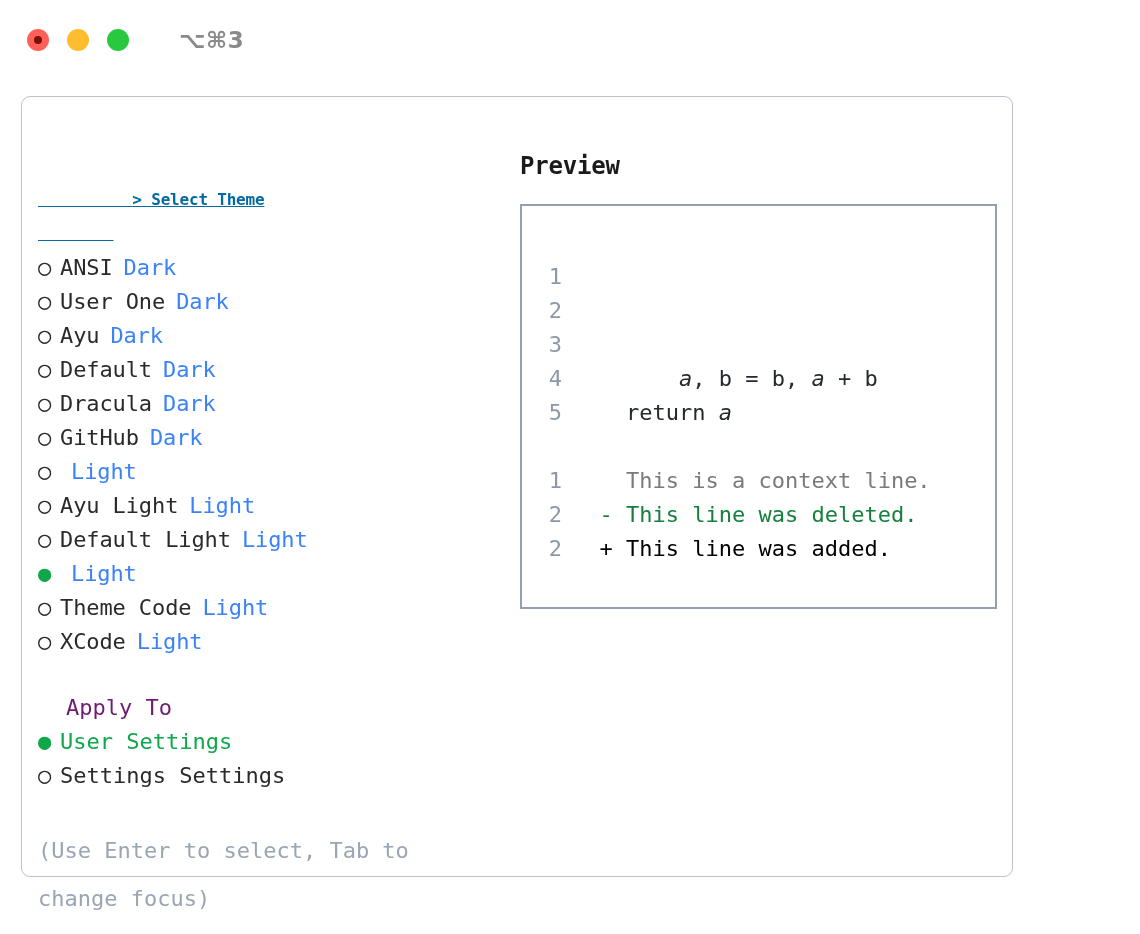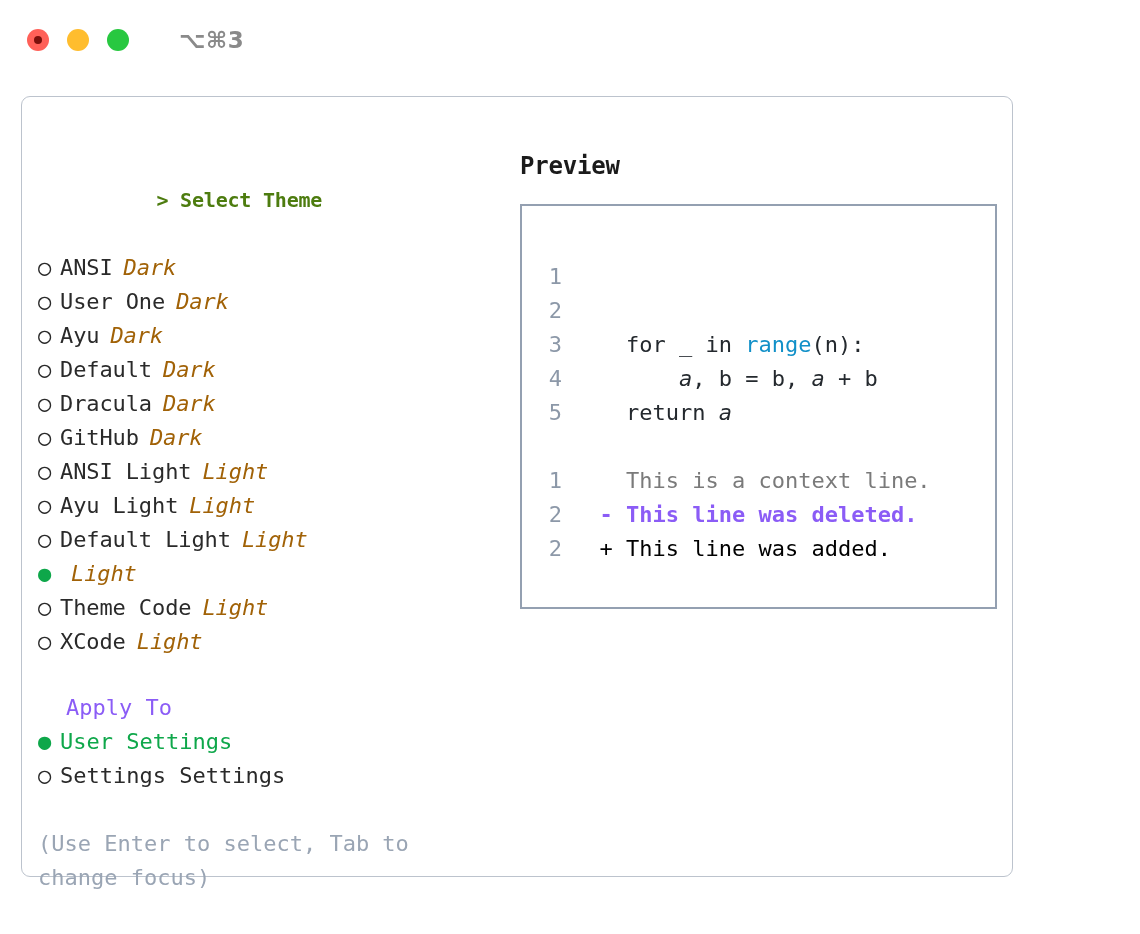--- a/index.html
+++ b/index.html
@@ -90,26 +90,27 @@
 
   
   .left-col {
     position: absolute;
     left: 16px;
     top: 52px;
     width: 440px;
   }
 
   .section-header {
-    font-size: 20px;
+    font-size: 16px;
     font-weight: 700;
-    color: #4d7c0f;
+    color: #0369a1;
     line-height: 34px;
     white-space: pre;
     letter-spacing: -0.2px;
+    text-decoration: underline;
   }
   .section-header .caret { display: inline; }
 
   .theme-list { margin: 0; padding: 0; }
 
   .theme-row {
     display: flex;
     align-items: baseline;
     line-height: 34px;
     height: 34px;
@@ -123,51 +124,50 @@
     width: 22px;
     flex: 0 0 22px;
     font-size: 22px;
     color: #2a2a2a;
     text-align: left;
   }
   .theme-row.selected .bullet,
   .theme-row.selected .theme-name { color: #0ea74a; }
   .theme-name { color: #2a2a2a; }
   .theme-badge {
-    color: #a16207;
+    color: #3b82f6;
     margin-left: 11px;
-    font-style: italic;
   }
 
   
   .applyto-block { margin-top: 32px; }
   .applyto-title {
     font-size: 22px;
-    color: #8b5cf6;
+    color: #701a75;
     line-height: 34px;
     padding-left: 28px;
     white-space: pre;
   }
   .applyto-row {
     display: flex;
     align-items: baseline;
     line-height: 34px;
     height: 34px;
     font-size: 22px;
     white-space: pre;
     color: #2a2a2a;
   }
   .applyto-row.selected .bullet,
   .applyto-row.selected .applyto-label { color: #0ea74a; }
 
   
   .hint {
     margin-top: 34px;
     font-size: 22px;
-    line-height: 34px;
+    line-height: 48px;
     color: #9aa5b4;
     width: 400px;
     white-space: pre-wrap;
     word-spacing: 0px;
   }
 
   
   .right-col {
     position: absolute;
     left: 479px;
@@ -219,21 +219,21 @@
   .code-text { color: #24292e; white-space: pre; }
 
   .tok-fn     { color: #a4161a; }
   .tok-num    { color: #127d7d; }
   .tok-call   { color: #1190c8; }
   .tok-var    { font-style: italic; }
 
   .blank-gap { height: 34px; }
 
   .diff-ctx { color: #7a7a7a; }
-  .diff-del { color: #8b5cf6; font-weight: bold; }
+  .diff-del { color: #15803d; }
   .diff-add { color: #000000; }
 </style>
 </head>
 <body>
 
 <div class="app-window">
 
   <div class="titlebar">
     <div class="traffic-lights">
       <span class="tl tl-red"></span>
@@ -252,21 +252,21 @@
           <span class="caret">&gt; </span><span>Select Theme</span>
         </div>
 
         <div class="theme-list">
             <div class="theme-row"><span class="bullet">○</span><span class="theme-name">ANSI</span><span class="theme-badge">Dark</span></div>
             <div class="theme-row"><span class="bullet">○</span><span class="theme-name">User One</span><span class="theme-badge">Dark</span></div>
             <div class="theme-row"><span class="bullet">○</span><span class="theme-name">Ayu</span><span class="theme-badge">Dark</span></div>
             <div class="theme-row"><span class="bullet">○</span><span class="theme-name">Default</span><span class="theme-badge">Dark</span></div>
             <div class="theme-row"><span class="bullet">○</span><span class="theme-name">Dracula</span><span class="theme-badge">Dark</span></div>
             <div class="theme-row"><span class="bullet">○</span><span class="theme-name">GitHub</span><span class="theme-badge">Dark</span></div>
-            <div class="theme-row"><span class="bullet">○</span><span class="theme-name">ANSI Light</span><span class="theme-badge">Light</span></div>
+            <div class="theme-row"><span class="bullet">○</span><span class="theme-badge">Light</span></div>
             <div class="theme-row"><span class="bullet">○</span><span class="theme-name">Ayu Light</span><span class="theme-badge">Light</span></div>
             <div class="theme-row"><span class="bullet">○</span><span class="theme-name">Default Light</span><span class="theme-badge">Light</span></div>
             <div class="theme-row selected"><span class="bullet">●</span><span class="theme-badge">Light</span></div>
             <div class="theme-row"><span class="bullet">○</span><span class="theme-name">Theme Code</span><span class="theme-badge">Light</span></div>
             <div class="theme-row"><span class="bullet">○</span><span class="theme-name">XCode</span><span class="theme-badge">Light</span></div>
           </div>
 
         <div class="applyto-block">
           <div class="applyto-title">Apply To</div>
           <div class="applyto-list">
@@ -279,21 +279,21 @@
       </div>
 
       <div class="right-col">
         <div class="preview-title">Preview</div>
 
         <div class="preview-box">
           <div class="code-area">
             <div class="code-block">
                 <div class="code-line"><span class="lineno">1</span></div>
                 <div class="code-line"><span class="lineno">2</span></div>
-                <div class="code-line"><span class="lineno">3</span><span class="code-text"><span>    for _ in </span><span class="tok-call">range</span><span>(n):</span></span></div>
+                <div class="code-line"><span class="lineno">3</span></div>
                 <div class="code-line"><span class="lineno">4</span><span class="code-text"><span>        </span><span class="tok-var">a</span><span>, </span><span>b</span><span> = </span><span>b</span><span>, </span><span class="tok-var">a</span><span> + </span><span>b</span></span></div>
                 <div class="code-line"><span class="lineno">5</span><span class="code-text"><span>    return </span><span class="tok-var">a</span></span></div>
               </div>
             <div class="blank-gap"></div>
             <div class="diff-block">
                 <div class="code-line"><span class="lineno">1</span><span class="code-text diff-ctx">    This is a context line.</span></div>
                 <div class="code-line"><span class="lineno">2</span><span class="code-text diff-del">  - This line was deleted.</span></div>
                 <div class="code-line"><span class="lineno">2</span><span class="code-text diff-add">  + This line was added.</span></div>
               </div>
           </div>

